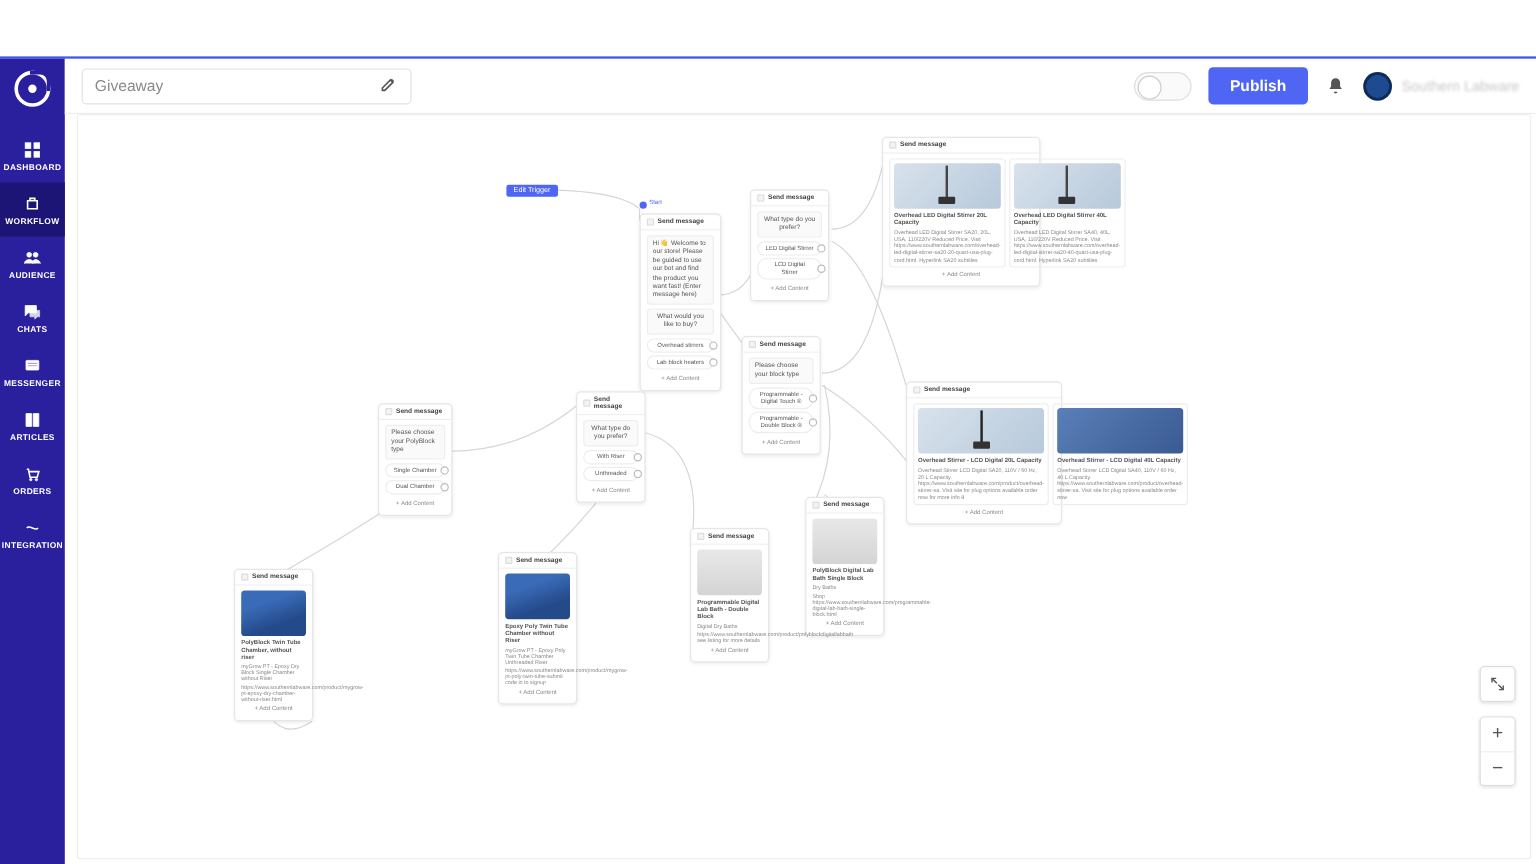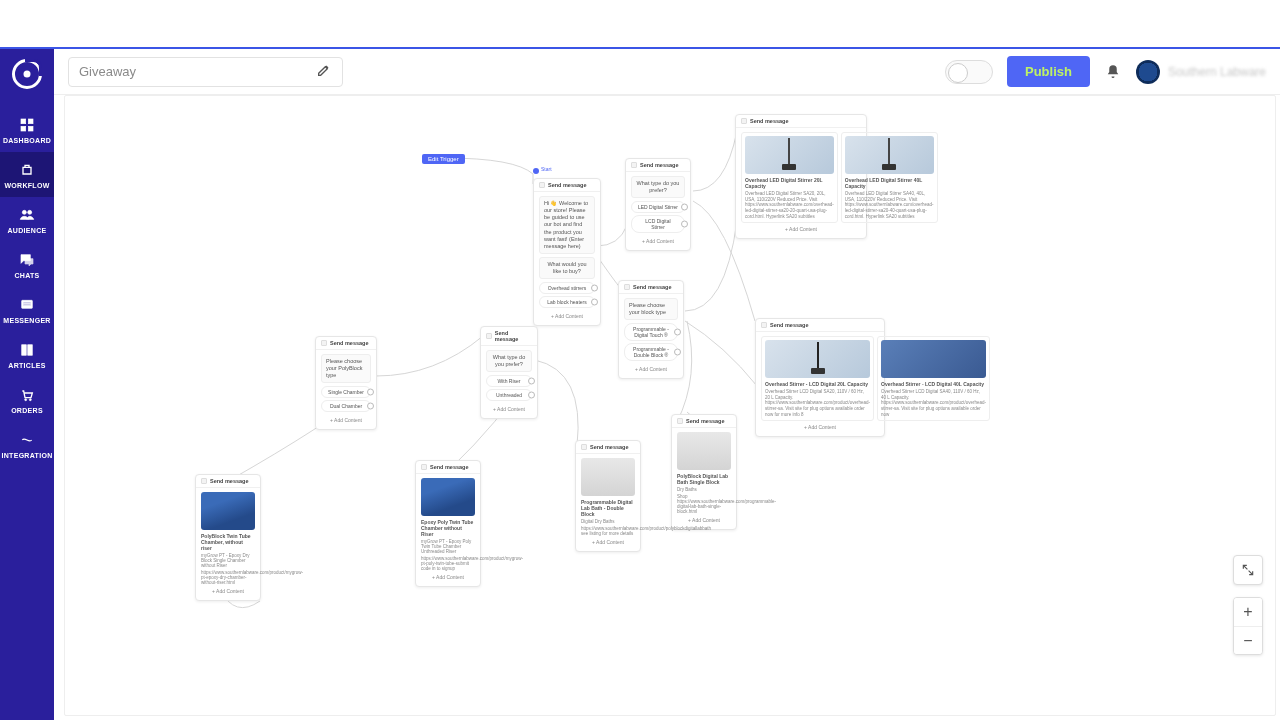--- a/index.html
+++ b/index.html
@@ -16,21 +16,21 @@
   .nav-item.active { background:#1d1575;}
   .nav-item .icon { width:18px; height:16px; margin-bottom:4px; display:flex; align-items:center; justify-content:center;}
   .nav-item svg { fill:#fff; stroke:#fff;}
   
   .topbar { position:absolute; top:49px; left:54px; right:0; height:46px; background:#fff; border-bottom:1px solid #eee; display:flex; align-items:center; padding:0 14px;}
   .title-chip { display:flex; align-items:center; height:30px; width:275px; padding:0 10px; border:1px solid #e2e2e2; border-radius:4px; color:#8a8a8a; font-size:13px;}
   .title-chip .edit {margin-left:auto;}
   .spacer {flex:1;}
   .toggle { width:48px; height:24px; border:1px solid #ddd; border-radius:12px; position:relative; margin-right:14px; background:#fafafa; cursor:pointer;}
   .toggle::after {content:""; position:absolute; left:2px; top:2px; width:18px; height:18px; background:#fff; border:1px solid #ccc; border-radius:50%;}
-  .publish { background:#4f66f5; color:#bef264; border:none; border-radius:4px; padding:8px 18px; font-size:13px; font-weight:600; cursor:pointer; margin-right:14px;}
+  .publish { background:#4f66f5; color:#ffffff; border:none; border-radius:4px; padding:8px 18px; font-size:13px; font-weight:600; cursor:pointer; margin-right:14px;}
   .bell { width:18px; height:18px; margin-right:14px; cursor:pointer;}
   .avatar { width:24px; height:24px; border-radius:50%; background:radial-gradient(circle,#1e4a8f 55%, #0e2c5a 56%); margin-right:8px;}
   .username { color:#c8c8c8; font-size:12px; filter:blur(1.5px); }
   
   .canvas { position:absolute; top:95px; left:64px; right:4px; bottom:4px; background:#fff; border:1px solid #eee; border-radius:2px; overflow:hidden;}
   .canvas svg.connectors { position:absolute; inset:0; width:100%; height:100%;}
   .node { position:absolute; background:#fff; border:1px solid #e6e6e6; border-radius:4px; box-shadow:0 1px 3px rgba(0,0,0,.07); font-size:5.5px; color:#555;}
   .node .hdr { display:flex; align-items:center; gap:3px; padding:3px 5px; border-bottom:1px solid #f0f0f0; font-weight:600; color:#444;}
   .node .hdr .dot {width:6px;height:6px;border-radius:1px;background:#f3f3f3;border:1px solid #ddd;}
   .node .body {padding:4px 5px 5px;}

